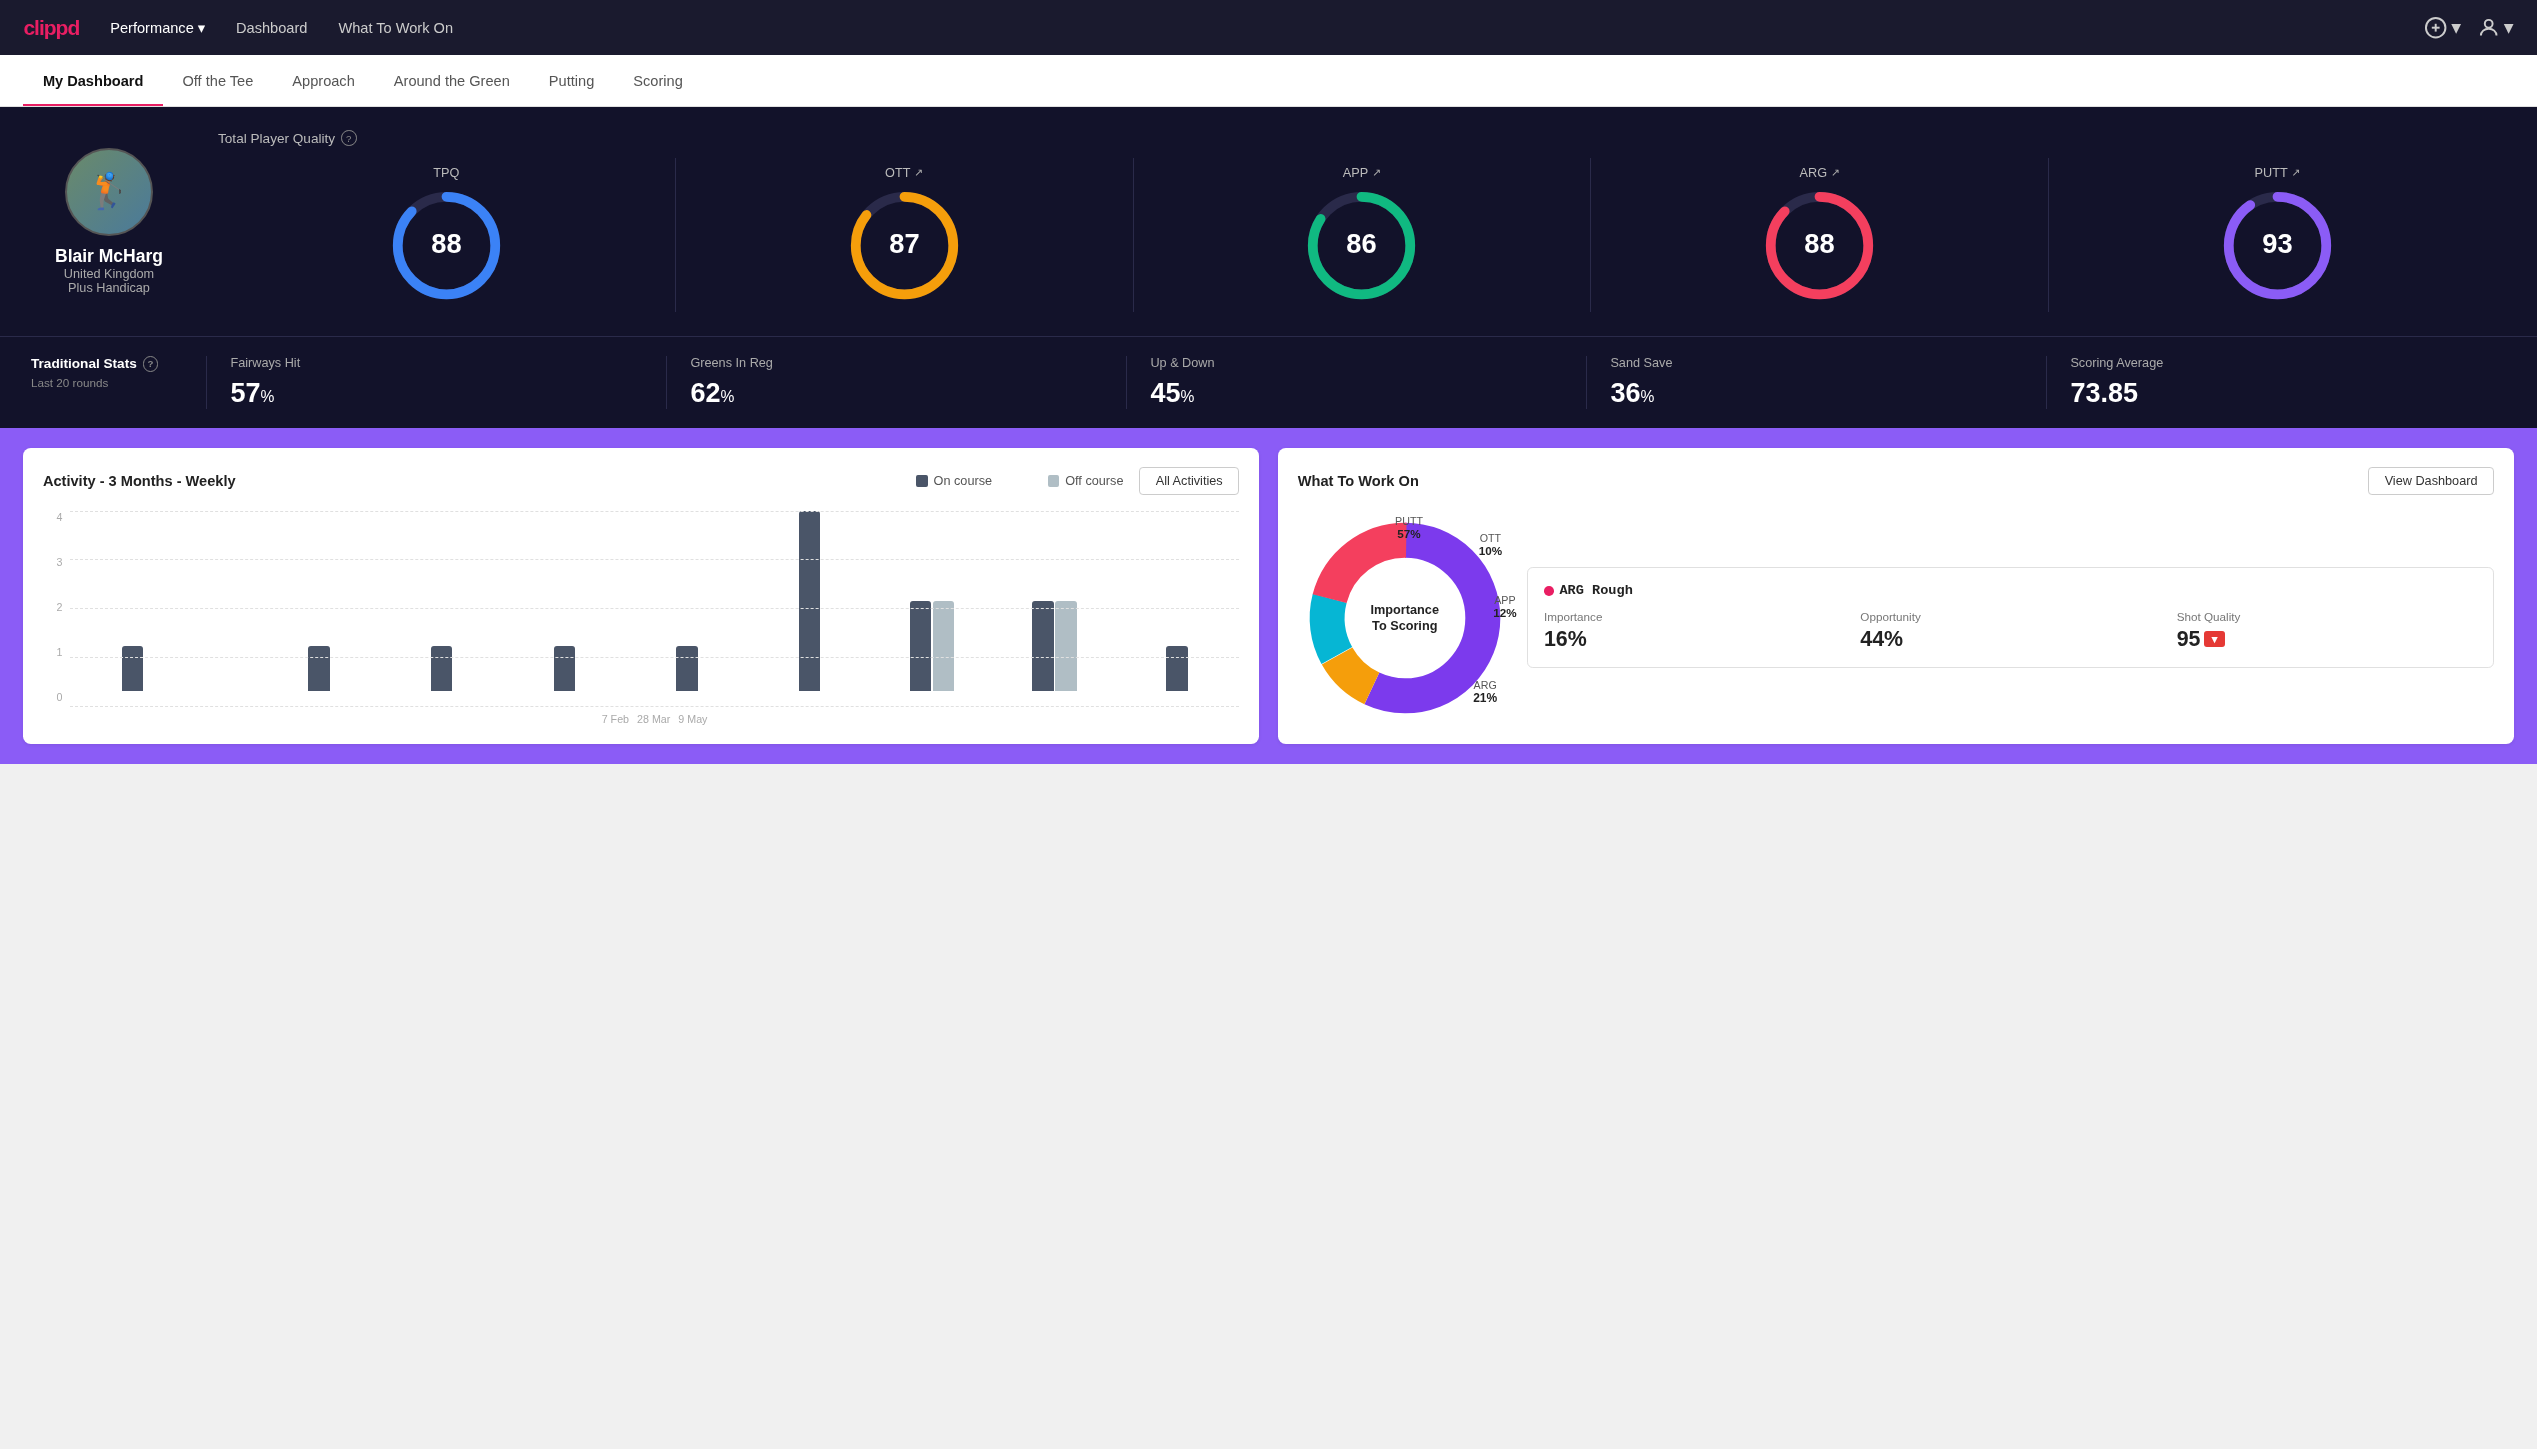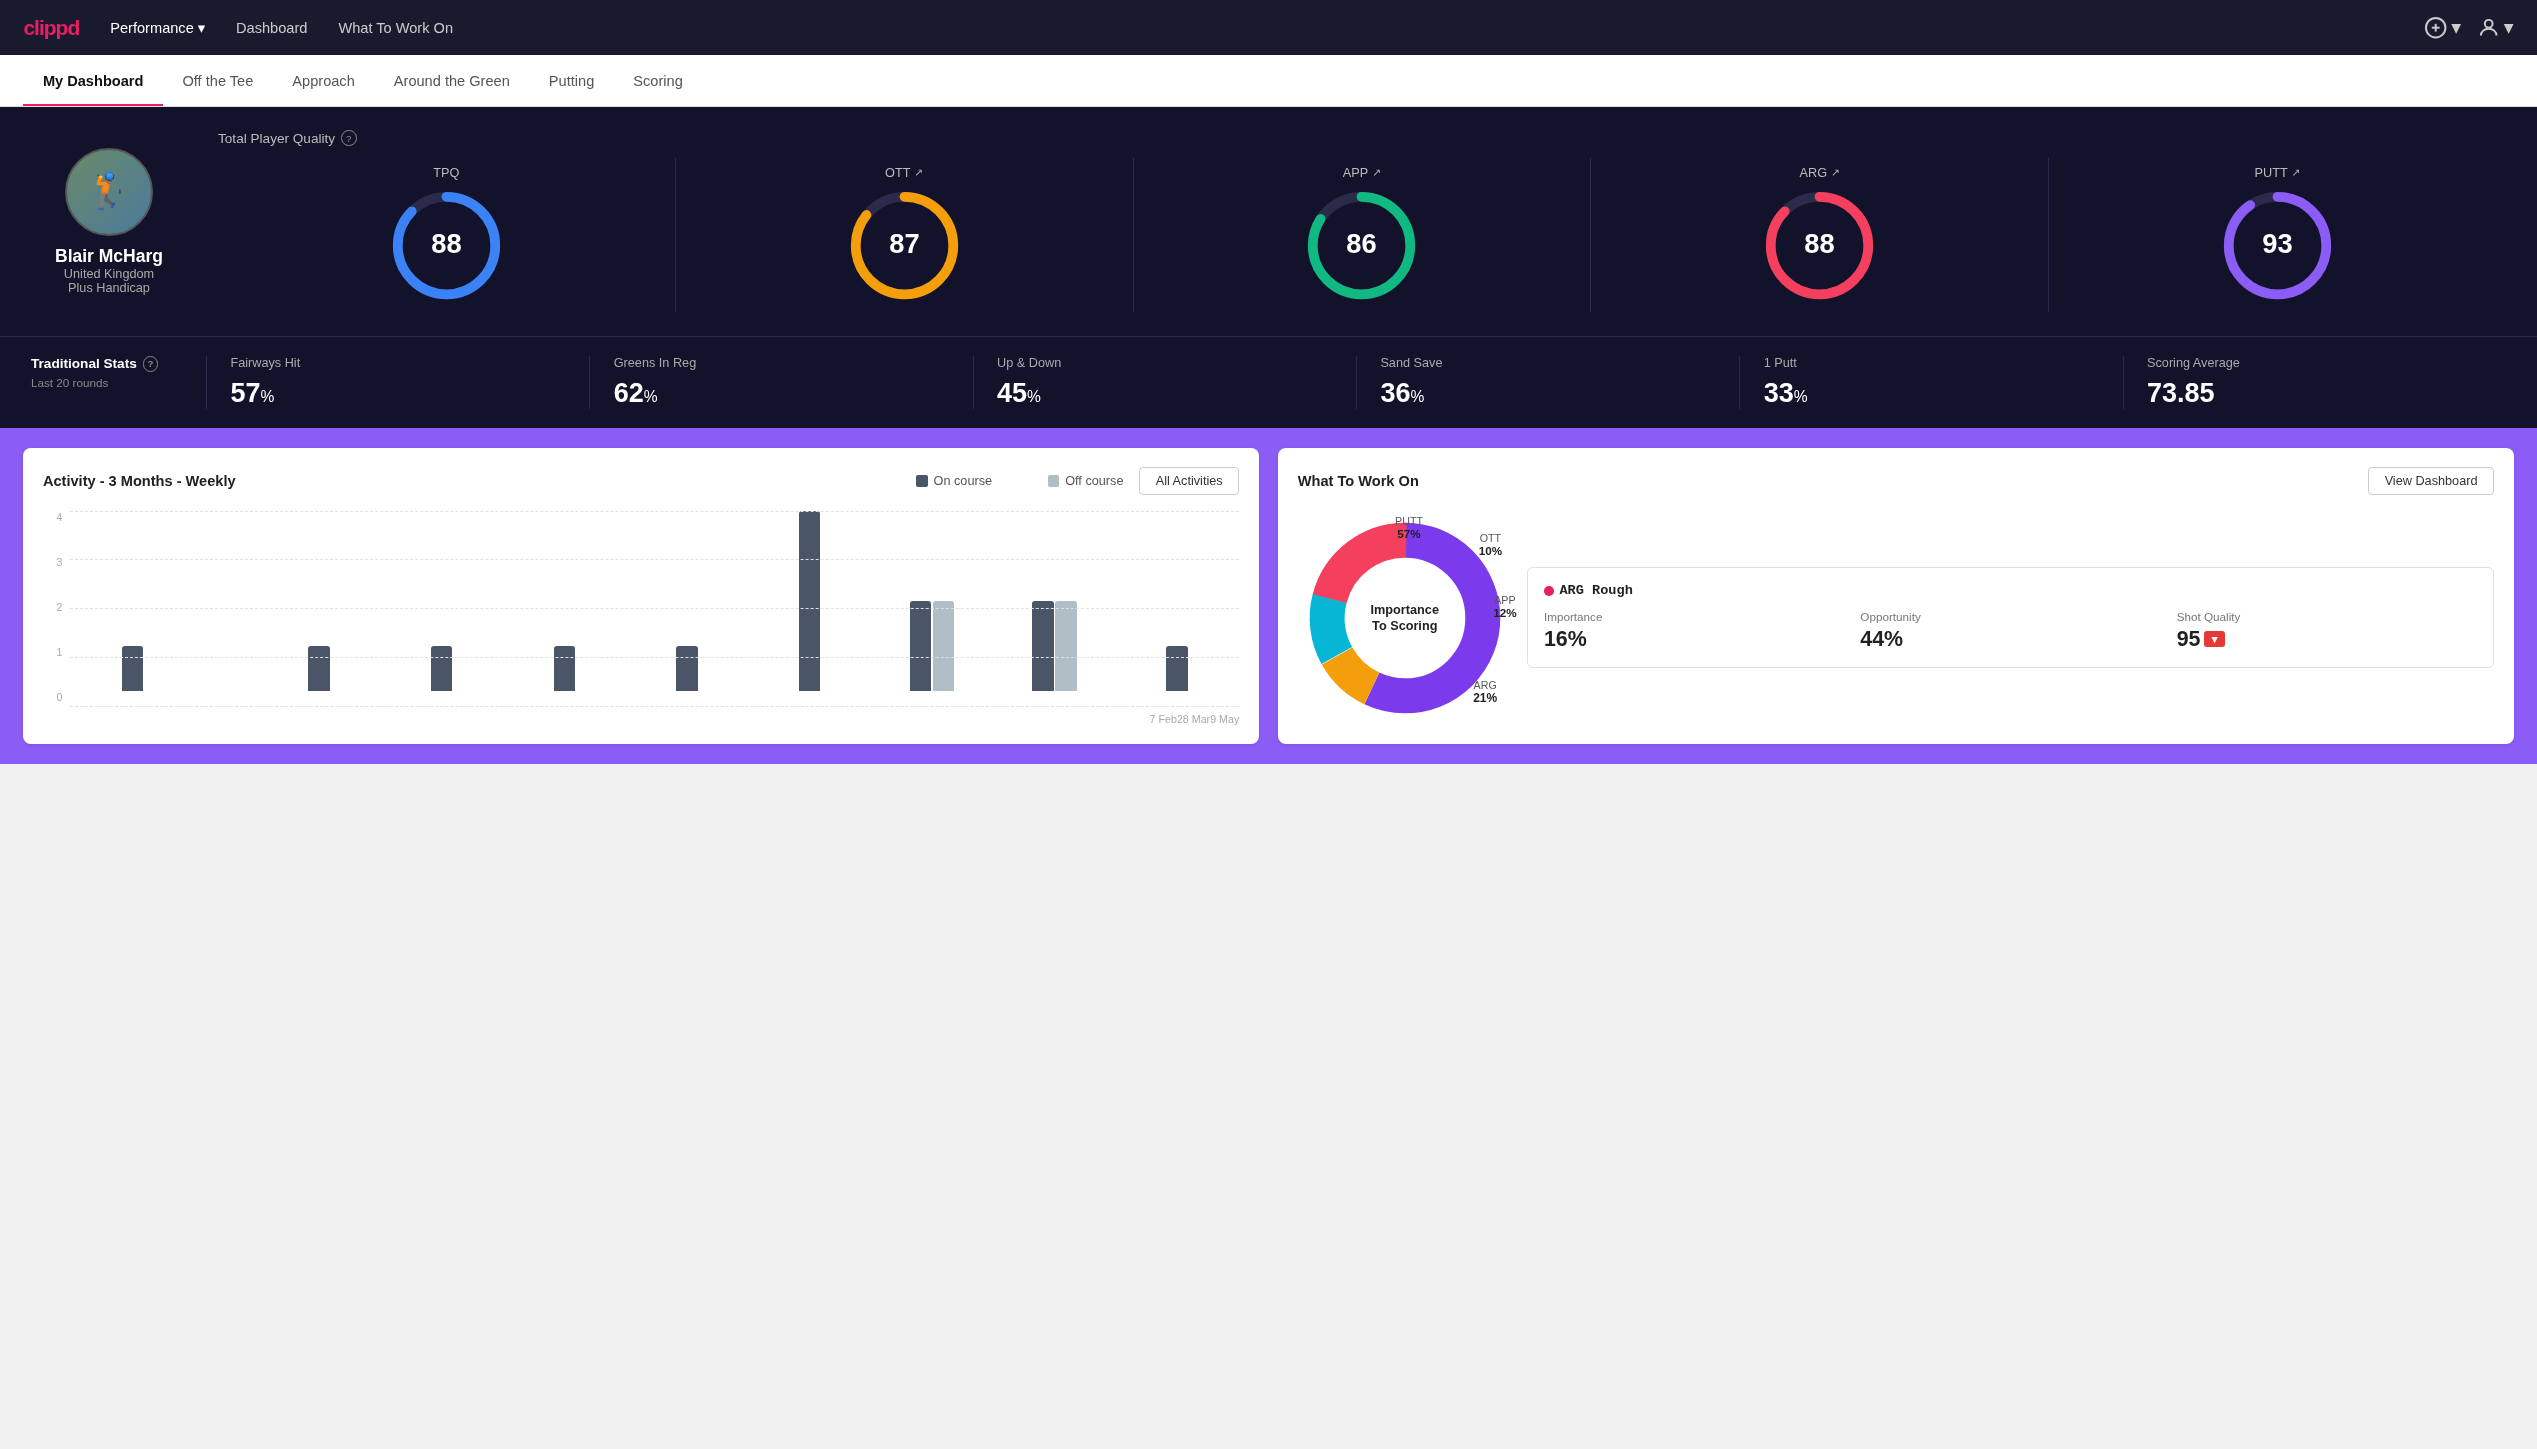--- a/index.html
+++ b/index.html
@@ -374,26 +374,20 @@
         <span>45</span><span class="trad-stat-unit">%</span>
       </div>
     </div>
     <div class="trad-stat">
       <div class="trad-stat-name">Sand Save</div>
       <div class="trad-stat-value">
         <span>36</span><span class="trad-stat-unit">%</span>
       </div>
     </div>
     <div class="trad-stat">
-      <div class="trad-stat-name">1 Putt</div>
-      <div class="trad-stat-value">
-        <span>33</span><span class="trad-stat-unit">%</span>
-      </div>
-    </div>
-    <div class="trad-stat">
       <div class="trad-stat-name">Scoring Average</div>
       <div class="trad-stat-value">
         <span>73.85</span>
       </div>
     </div>
   </div>
 </div>
 
 <div class="bottom-section">
 
@@ -472,21 +466,21 @@
               <div class="bar bar-light" style="height:90px;"></div>
             </div>
 
             <div class="bar-group" style="flex:1; justify-content:center;">
               <div class="bar bar-dark" style="height:45px;"></div>
             </div>
           </div>
         </div>
       </div>
 
-      <div style="display:flex; justify-content:flex-end; margin-left:27px; margin-top:5.8px;">
+      <div style="display:flex; justify-content:center; margin-left:27px; margin-top:5.8px;gap:8px;">
         <span class="x-label">7 Feb</span>
         <span class="x-label">28 Mar</span>
         <span class="x-label">9 May</span>
       </div>
     </div>
   </div>
 
   <div class="card workOn-card">
     <div class="card-header">
       <span class="card-title">What To Work On</span>

